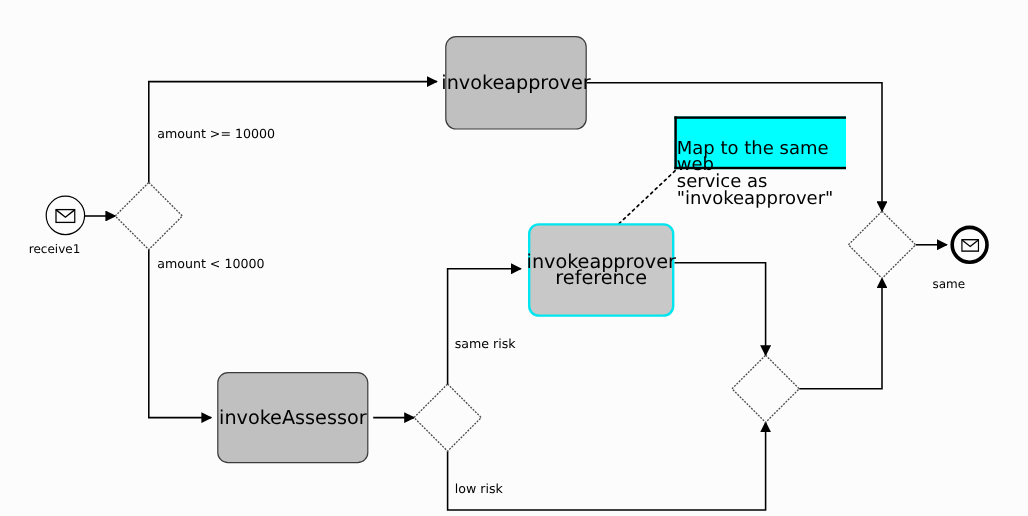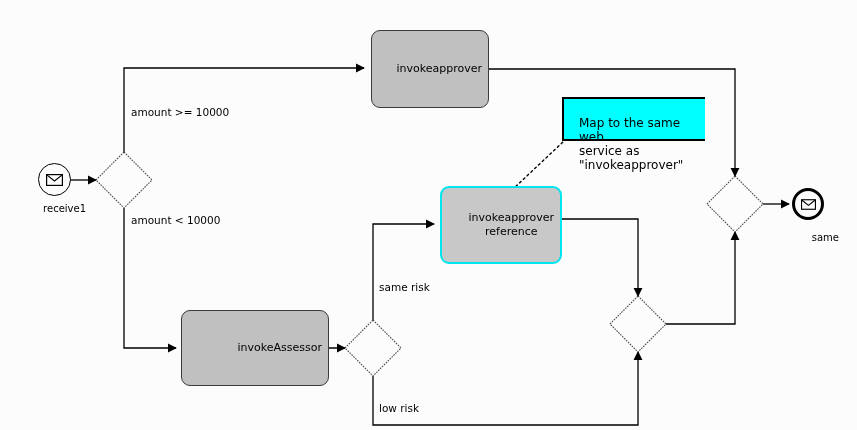--- a/index.html
+++ b/index.html
@@ -23,23 +23,23 @@
   }
   
   .task {
     position: absolute;
     background: #c0c0c0;
     border: 1px solid #3b3b3b;
     border-radius: 9px;
     box-sizing: border-box;
     display: flex;
     align-items: center;
-    justify-content: flex-end;
+    justify-content: center;
     text-align: center;
-    font-size: 11px;
+    font-size: 16px;
     color: #000000;
     line-height: 14px;
     padding: 2px 6px;
   }
   .task.selected {
     border: 2px solid #00e5ee;
     background: #c8c8c8;
   }
   .task-label {
     white-space: pre-line;
@@ -60,43 +60,43 @@
   .event.end {
     border: 3.5px solid #000000;
   }
   .envelope {
     display: block;
   }
   .event-label {
     position: absolute;
     font-size: 10px;
     color: #000000;
-    text-align: right;
+    text-align: left;
     white-space: nowrap;
   }
   
   .edge-label {
     position: absolute;
     font-size: 10.5px;
     color: #000000;
     white-space: nowrap;
   }
   
   .annotation {
     position: absolute;
     background: #00ffff;
     border-left: 2px solid #000000;
     border-top: 2px solid #000000;
     border-bottom: 2px solid #000000;
     border-right: none;
     box-sizing: border-box;
-    font-size: 12px;
+    font-size: 15px;
     line-height: 14px;
     color: #000000;
-    padding: 3px 4px 2px 15px;
+    padding: 3px 4px 2px 0;
     white-space: pre-line;
   }
 </style>
 </head>
 <body>
 
 <div id="canvas">
 
   <svg id="edges" viewBox="0 0 857 430" xmlns="http://www.w3.org/2000/svg">
     <defs>
@@ -156,21 +156,21 @@
 
   <div class="task" style="left:371px; top:30px; width:118px; height:78px;">
     <span class="task-label">invokeapprover</span>
   </div>
 
   <div class="task selected" style="left:440px; top:186px; width:122px; height:78px;">
     <span class="task-label">invokeapprover
 reference</span>
   </div>
 
-  <div class="task" style="left:181px; top:310px; width:148px; height:76px;">
+  <div class="task" style="left:181px; top:310px; width:126px; height:76px;">
     <span class="task-label">invokeAssessor</span>
   </div>
 
   <div class="edge-label" style="left:131px; top:106px;">amount &gt;= 10000</div>
 
   <div class="edge-label" style="left:131px; top:214px;">amount &lt; 10000</div>
 
   <div class="edge-label" style="left:379px; top:281px;">same risk</div>
 
   <div class="edge-label" style="left:379px; top:402px;">low risk</div>

